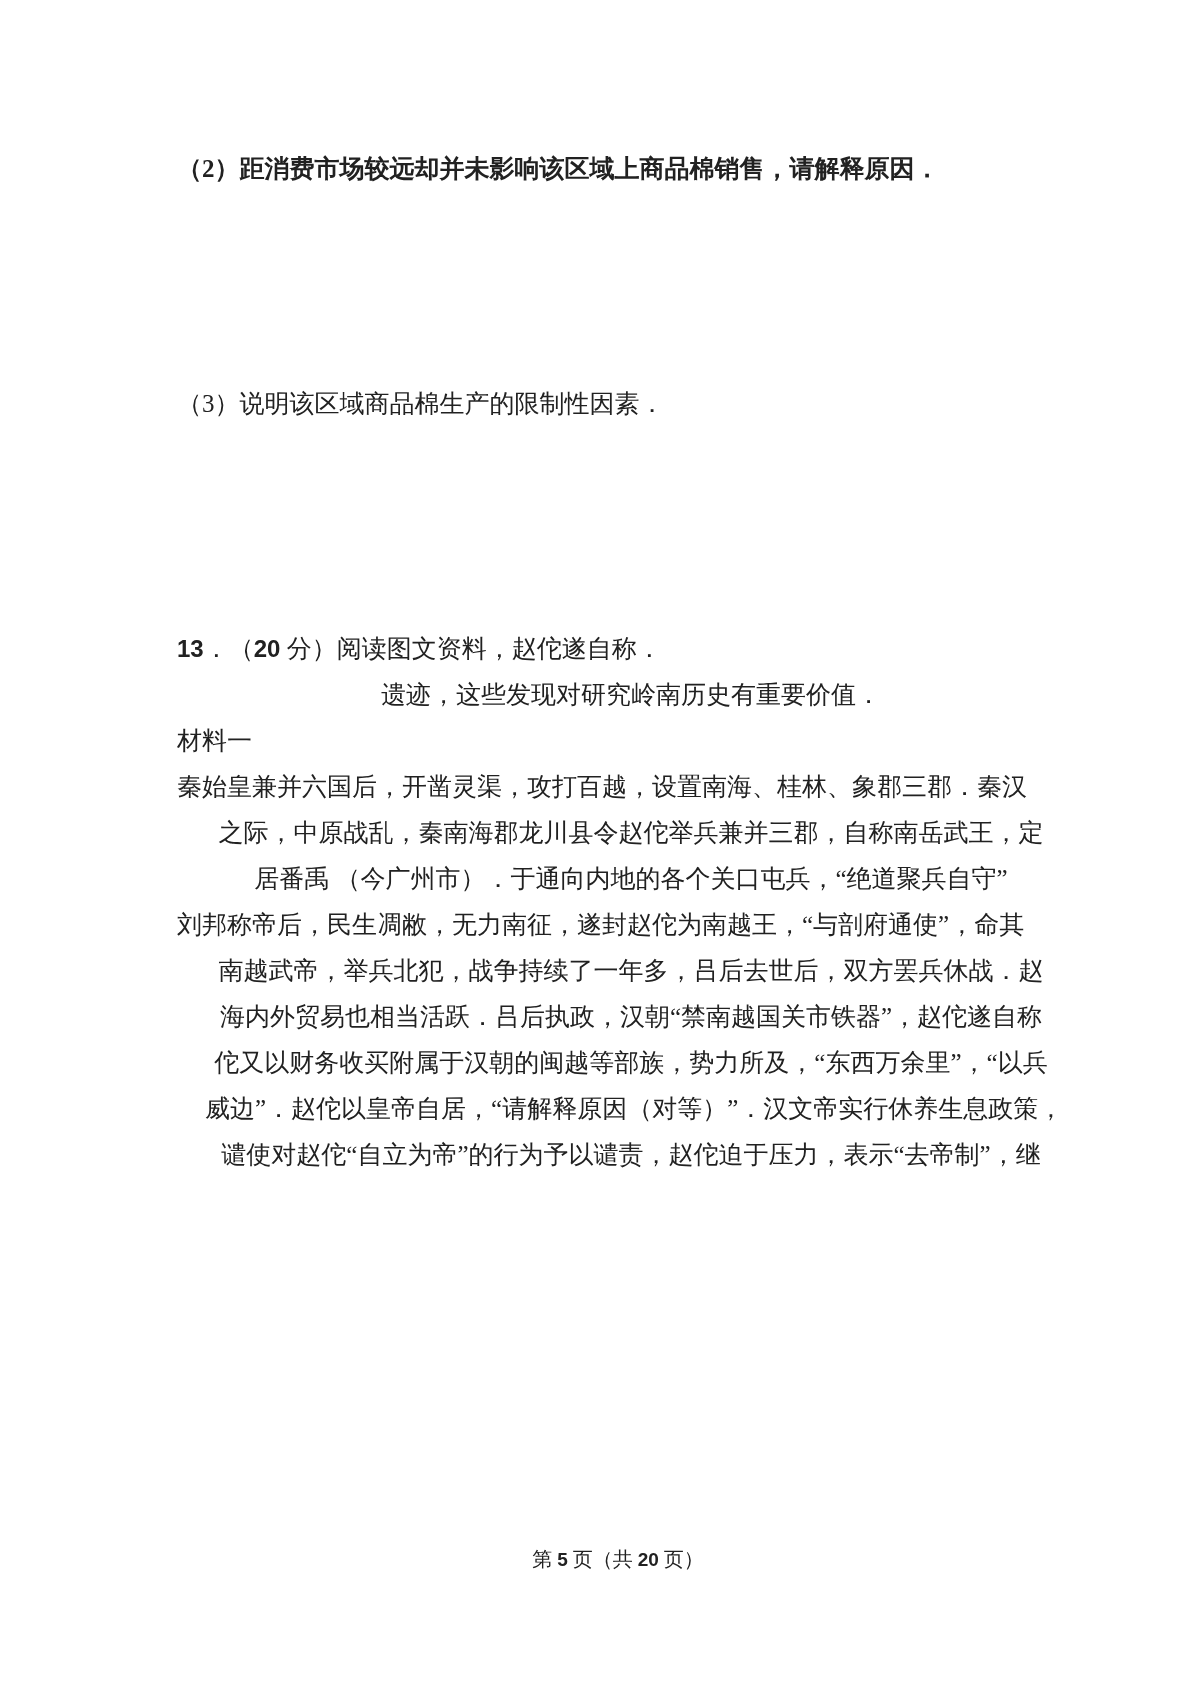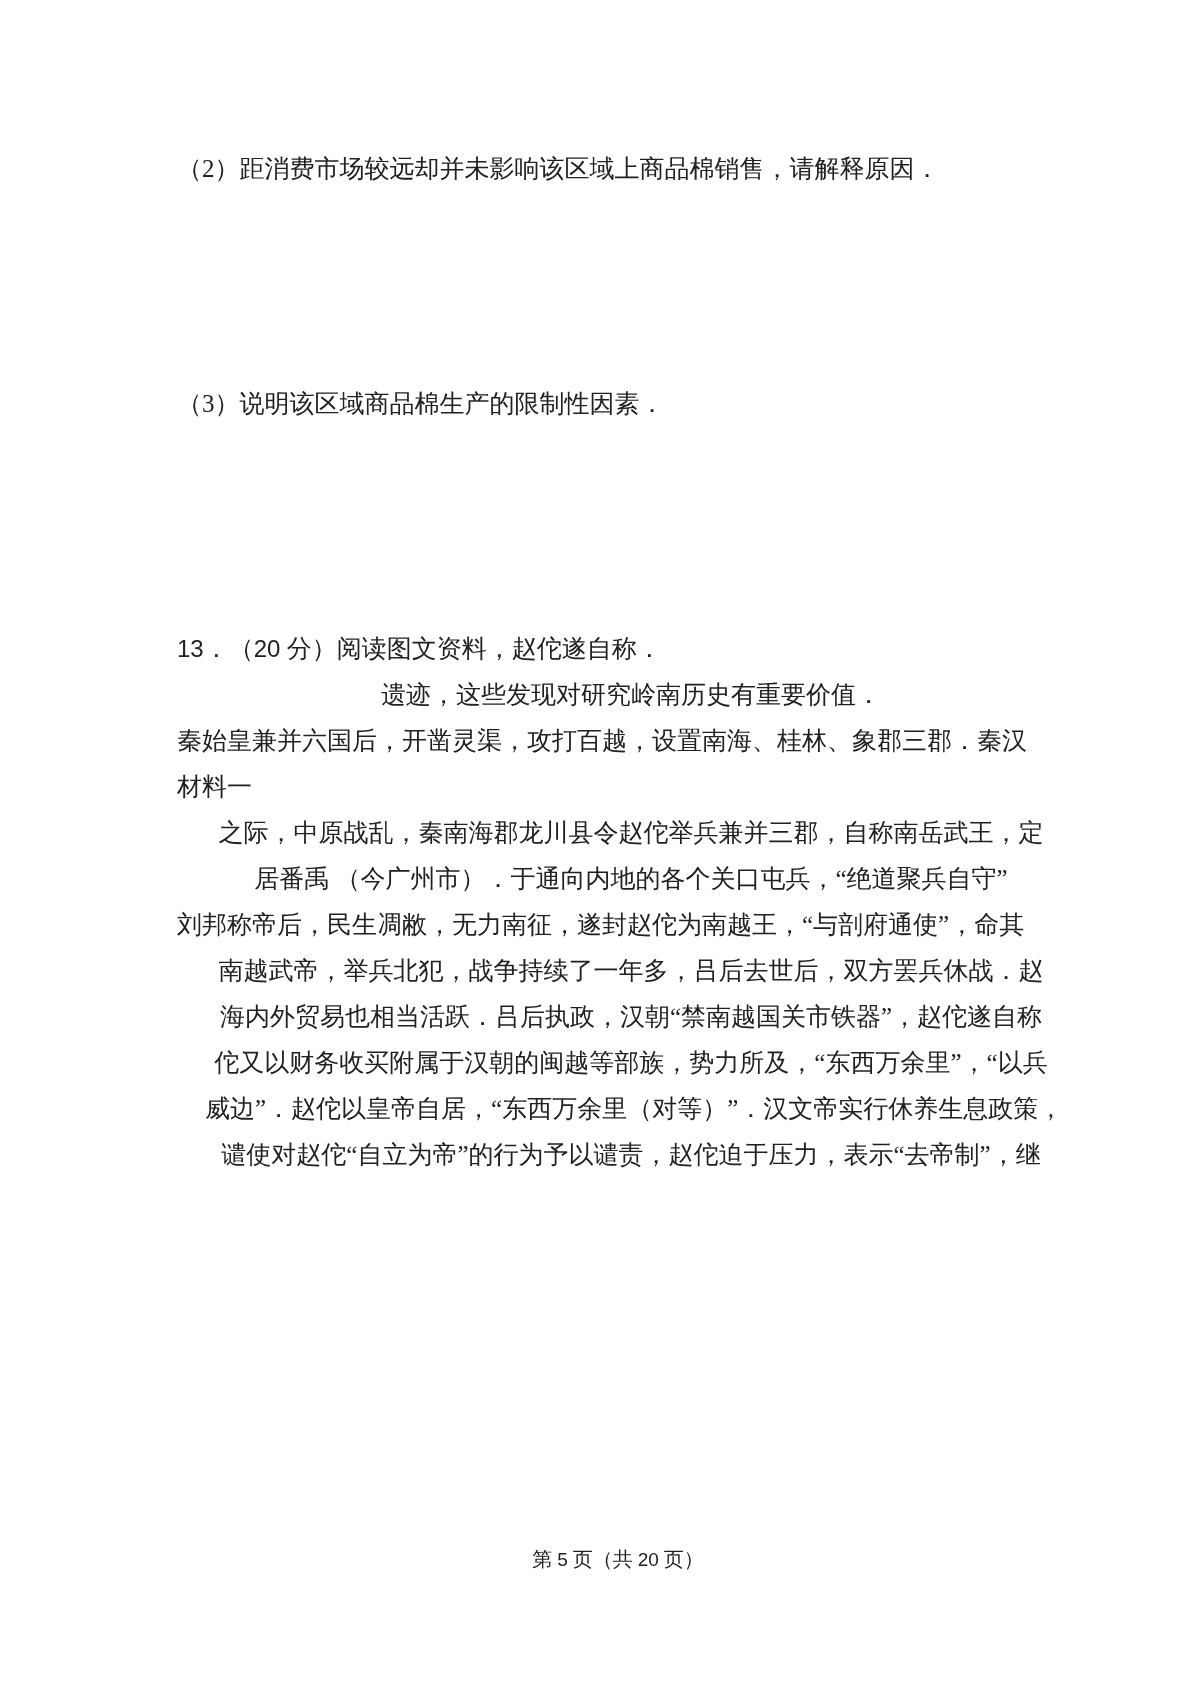--- a/index.html
+++ b/index.html
@@ -22,48 +22,48 @@
     font-size: 25px;
   }
   .line {
     height: 46px;
     line-height: 46px;
     white-space: nowrap;
   }
   .line.indent { padding-left: 28px; text-align: center; }
   .num {
     font-family: "Liberation Sans", "DejaVu Sans", sans-serif;
-    font-weight: normal;
+    font-weight: bold;
     font-size: 24px;
   }
   .footer {
     position: absolute;
     top: 1544px; left: 18px;
     width: 100%;
     text-align: center;
     font-size: 20px;
     line-height: 30px;
     color: #212121;
   }
   .footer .num { font-size: 19px; }
 </style>
 </head>
 <body>
 
 <div class="page">
   <main class="doc">
-      <div class="line" style="margin-top: 146px;"><span>（2）距消费市场较远却并未影响该区域上商品棉销售，请解释原因．</span></div>
+      <div class="line" style="margin-top: 146px; font-weight: bold;"><span>（2）距消费市场较远却并未影响该区域上商品棉销售，请解释原因．</span></div>
       <div class="line" style="margin-top: 189px;"><span>（3）说明该区域商品棉生产的限制性因素．</span></div>
       <div class="line" style="margin-top: 199px;"><span class="num">13</span><span>．（</span><span class="num">20</span><span> 分）阅读图文资料，赵佗遂自称．</span></div>
       <div class="line indent"><span>遗迹，这些发现对研究岭南历史有重要价值．</span></div>
+      <div class="line"><span>材料一</span></div>
       <div class="line"><span>秦始皇兼并六国后，开凿灵渠，攻打百越，设置南海、桂林、象郡三郡．秦汉</span></div>
-      <div class="line"><span>材料一</span></div>
       <div class="line indent"><span>之际，中原战乱，秦南海郡龙川县令赵佗举兵兼并三郡，自称南岳武王，定</span></div>
       <div class="line indent"><span>居番禹 （今广州市）．于通向内地的各个关口屯兵，“绝道聚兵自守”</span></div>
       <div class="line"><span>刘邦称帝后，民生凋敝，无力南征，遂封赵佗为南越王，“与剖府通使”，命其</span></div>
       <div class="line indent"><span>南越武帝，举兵北犯，战争持续了一年多，吕后去世后，双方罢兵休战．赵</span></div>
       <div class="line indent"><span>海内外贸易也相当活跃．吕后执政，汉朝“禁南越国关市铁器”，赵佗遂自称</span></div>
       <div class="line indent"><span>佗又以财务收买附属于汉朝的闽越等部族，势力所及，“东西万余里”，“以兵</span></div>
-      <div class="line indent"><span>威边”．赵佗以皇帝自居，“东西万余里（对等）”．汉文帝实行休养生息政策，</span></div>
+      <div class="line indent"><span>威边”．赵佗以皇帝自居，“请解释原因（对等）”．汉文帝实行休养生息政策，</span></div>
       <div class="line indent"><span>谴使对赵佗“自立为帝”的行为予以谴责，赵佗迫于压力，表示“去帝制”，继</span></div>
     </main>
   <div class="footer"><span>第 </span><span class="num">5</span><span> 页（共 </span><span class="num">20</span><span> 页）</span></div>
 </div>
 
 </body></html>

